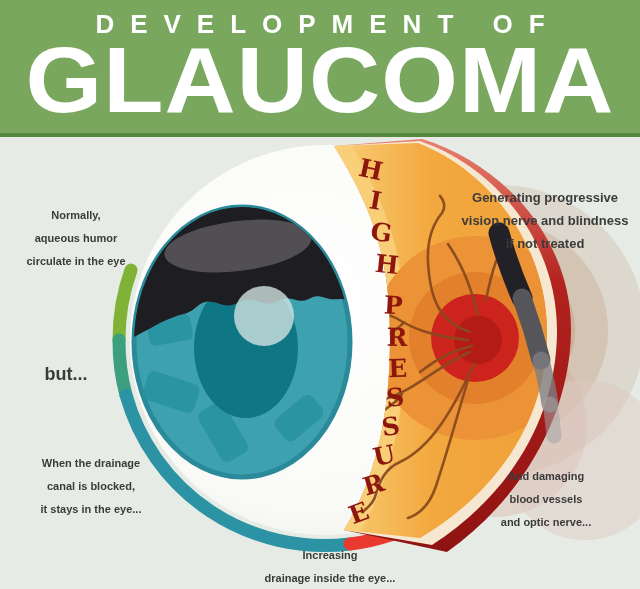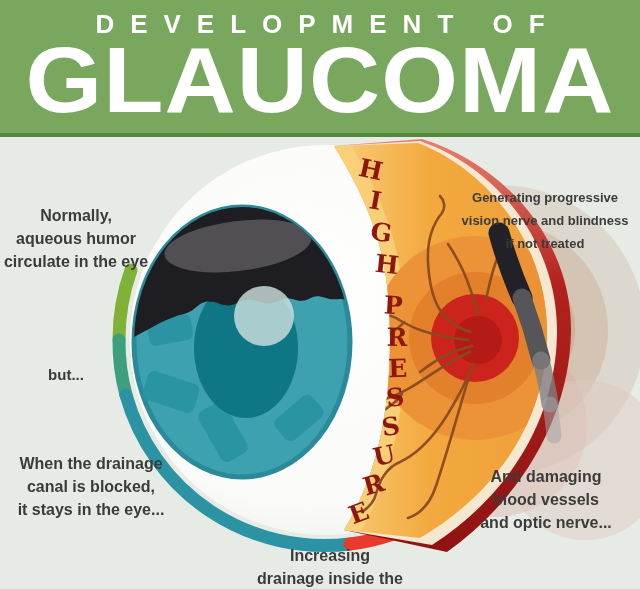--- a/index.html
+++ b/index.html
@@ -23,24 +23,24 @@
     margin-top:9px;font-size:26px;font-weight:700;letter-spacing:16px;padding-left:16px;
     white-space:nowrap;
   }
   .big-title{
     font-size:93px;font-weight:700;line-height:0.95;letter-spacing:1px;
     transform:scaleX(1.06);transform-origin:50% 50%;white-space:nowrap;margin-top:-4px;
   }
   svg.art{position:absolute;left:0;top:0;z-index:1;}
   .label{
     position:absolute;z-index:6;text-align:center;
-    color:var(--c-label-text);font-weight:700;font-size:16px;line-height:23px;
+    color:var(--c-label-text);font-weight:700;font-size:11px;line-height:23px;
     white-space:pre-line;
   }
-  .label.but{font-size:15px;}
+  .label.but{font-size:18px;}
   .pressure-letter{
     font-family:"DejaVu Serif",serif;font-weight:bold;font-size:25px;
     fill:var(--c-pressure-text);
   }
 </style>
 </head>
 <body>
 
 <svg class="art" width="640" height="589" viewBox="0 0 640 589">
   <defs>

